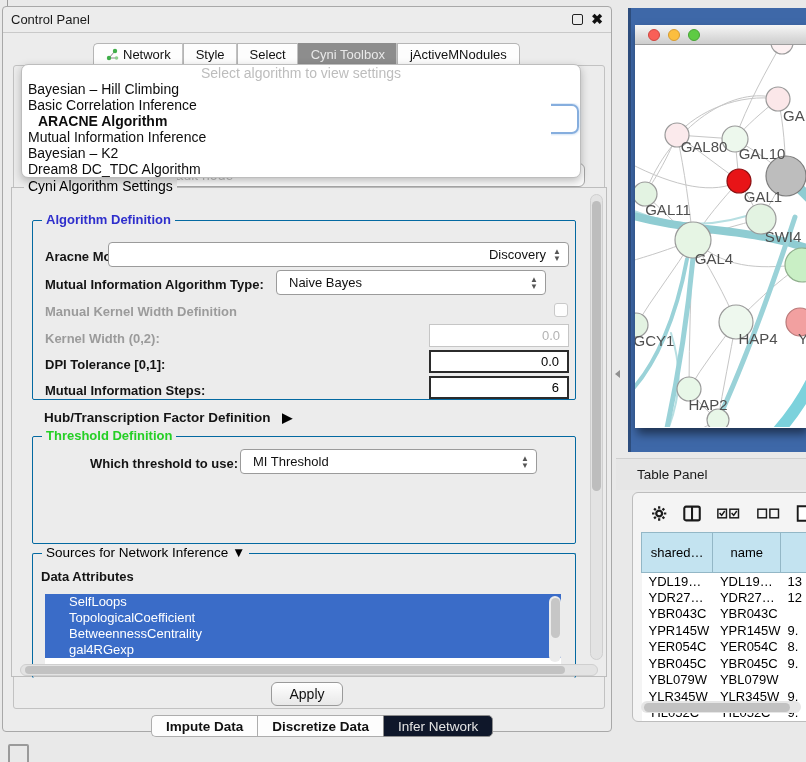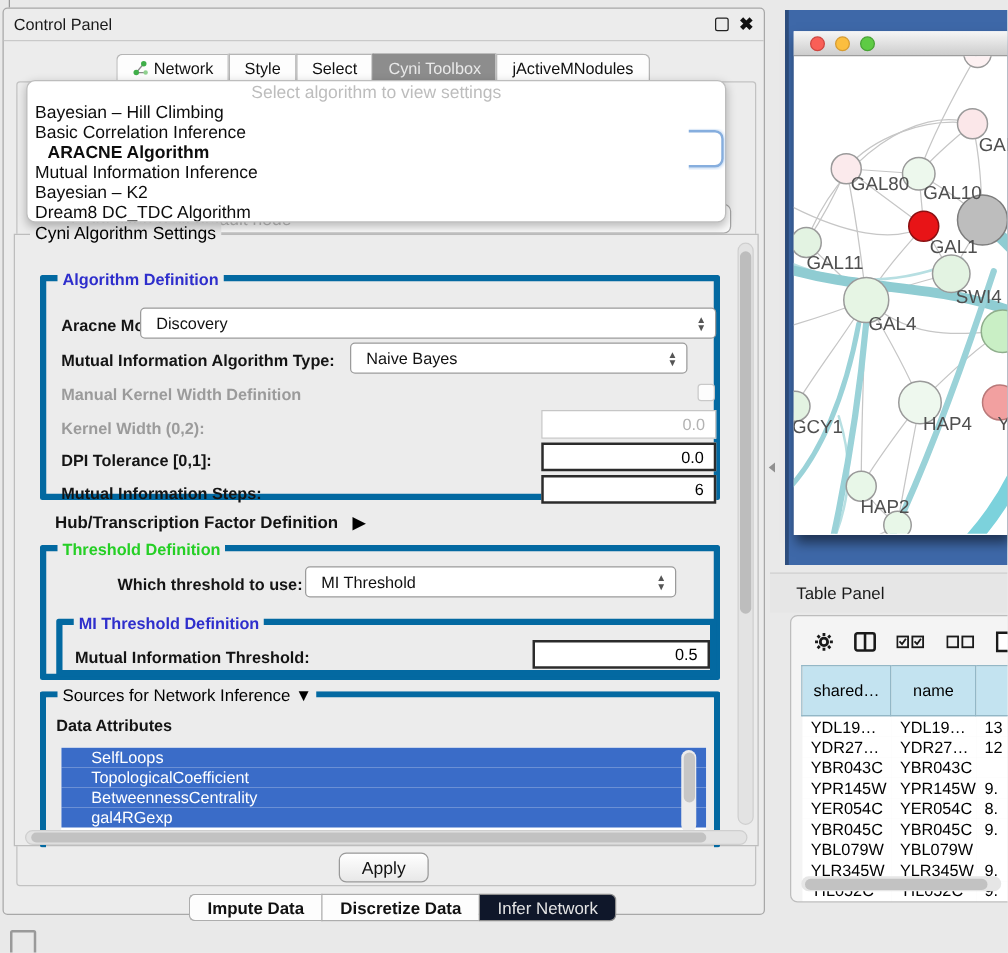--- a/index.html
+++ b/index.html
@@ -43,21 +43,21 @@
   .algo-item { font-size:14px; color:#0d0d0d; height:16px; line-height:16px; padding-left:6px; white-space:nowrap; }
   .algo-item.hl { font-weight:bold;padding-left:16px; }
 
   .focus-fragment { position:absolute; left:548px; top:96px; width:60px; height:33px; z-index:4; overflow:hidden; pointer-events:none; }
   .focus-fragment > div { position:absolute; left:-40px; top:1px; width:68px; height:30px;
     border:2px solid #86aede; border-radius:7px; box-shadow:0 0 3px #a9c8ec; }
 
   
   .settings-outer { position:absolute; left:8px; top:180px; width:596px; height:490px;
     border:1px solid #bdbdbd; background:#ececec; z-index:2; }
-  .group { position:absolute; border:5px solid #0369a1; border-radius:2px; }
+  .group { position:absolute; border:1px solid #0369a1; border-radius:2px; }
   .legend { position:absolute; top:-9px; left:9px; background:#ececec; padding:0 4px;
     font-size:13px; font-weight:bold; }
   .legend.plain { font-weight:normal; font-size:14px; }
   .legend.blue { color:#2e2ecc; }
   .legend.green { color:#25cf25; }
   .lbl { position:absolute; font-size:13px; font-weight:bold; color:#141414; white-space:nowrap; }
   .lbl.dis { color:#9b9b9b; }
   .combo { position:absolute; background:#fff; border:1px solid #9b9b9b; border-radius:4px;
     font-size:13px; color:#111; display:flex; align-items:center; padding:0 22px 0 12px; }
   .combo .stepper { position:absolute; right:7px; top:50%; transform:translateY(-50%);
@@ -186,21 +186,21 @@
         <div></div>
       </div>
 
     <div class="settings-outer">
       <span class="legend plain" style="left:12px; top:-10px;">Cyni Algorithm Settings</span>
 
       <div class="group" style="left:20px; top:32px; width:544px; height:180px;">
         <span class="legend blue">Algorithm Definition</span>
 
         <span class="lbl" style="left:12px; top:28px;">Aracne Mode:</span>
-        <div class="combo" style="left:75px; top:21px; width:461px; height:25px;">
+        <div class="combo" style="left:75px; top:21px; width:461px; height:25px;justify-content:flex-end;">
           <span>Discovery</span>
           <span class="stepper">▲<br>▼</span>
         </div>
 
         <span class="lbl" style="left:12px; top:56px;">Mutual Information Algorithm Type:</span>
         <div class="combo" style="left:243px; top:49px; width:270px; height:25px;">
           <span>Naive Bayes</span>
           <span class="stepper">▲<br>▼</span>
         </div>
 
@@ -224,25 +224,20 @@
 
       <div class="group" style="left:20px; top:248px; width:544px; height:108px;">
         <span class="legend green">Threshold Definition</span>
 
         <span class="lbl" style="left:57px; top:19px;">Which threshold to use:</span>
         <div class="combo" style="left:207px; top:12px; width:297px; height:25px;">
           <span>MI Threshold</span>
           <span class="stepper">▲<br>▼</span>
         </div>
 
-        <div class="group" style="left:8px; top:54px; width:528px; height:46px;">
-          <span class="legend blue">MI Threshold Definition</span>
-          <span class="lbl" style="left:10px; top:18px;">Mutual Information Threshold:</span>
-          <div class="tfield strong" style="left:376px; top:12px; width:142px; height:23px;">0.5</div>
-        </div>
       </div>
 
       <div class="group" style="left:20px; top:365px; width:544px; height:125px; border-bottom:none;">
         <span class="legend" style="font-weight:normal; font-size:13.5px;">
           <span>Sources for Network Inference</span>
           <span>▼</span>
         </span>
         <span class="lbl" style="left:8px; top:15px;">Data Attributes</span>
         <div class="attr-list" id="attr-list">
             <div class="attr-row" style="background: rgb(58, 108, 200);">SelfLoops</div>

